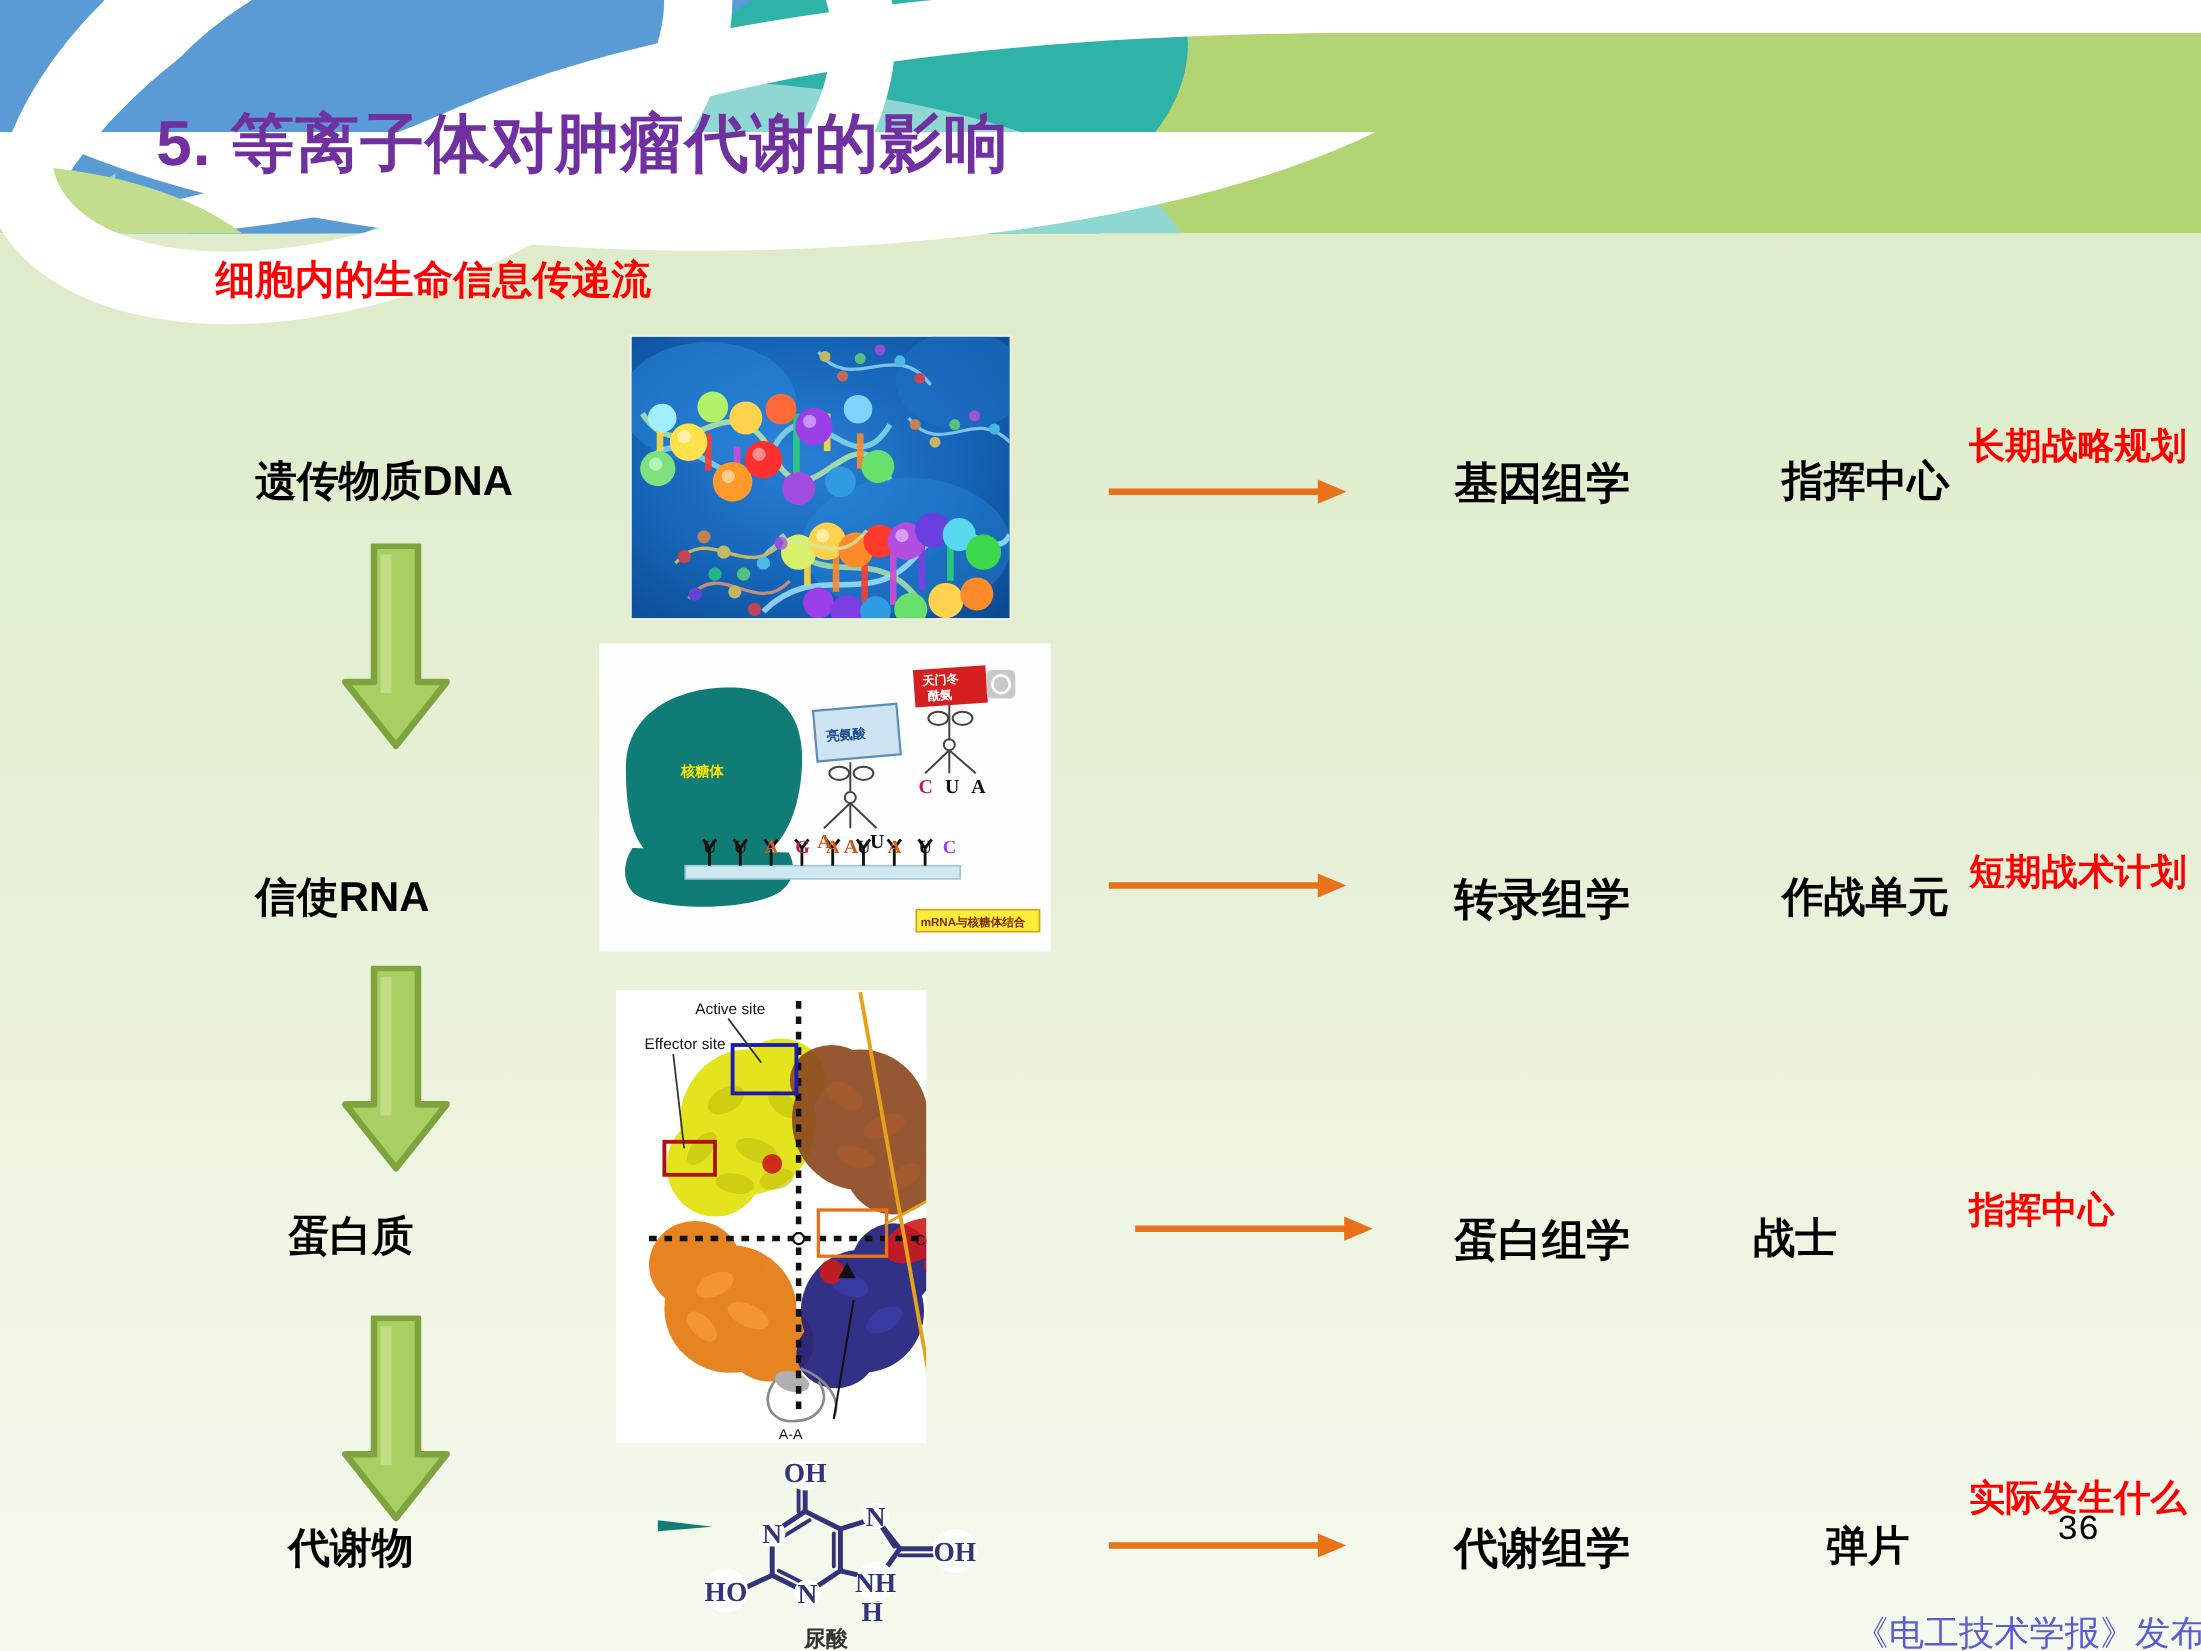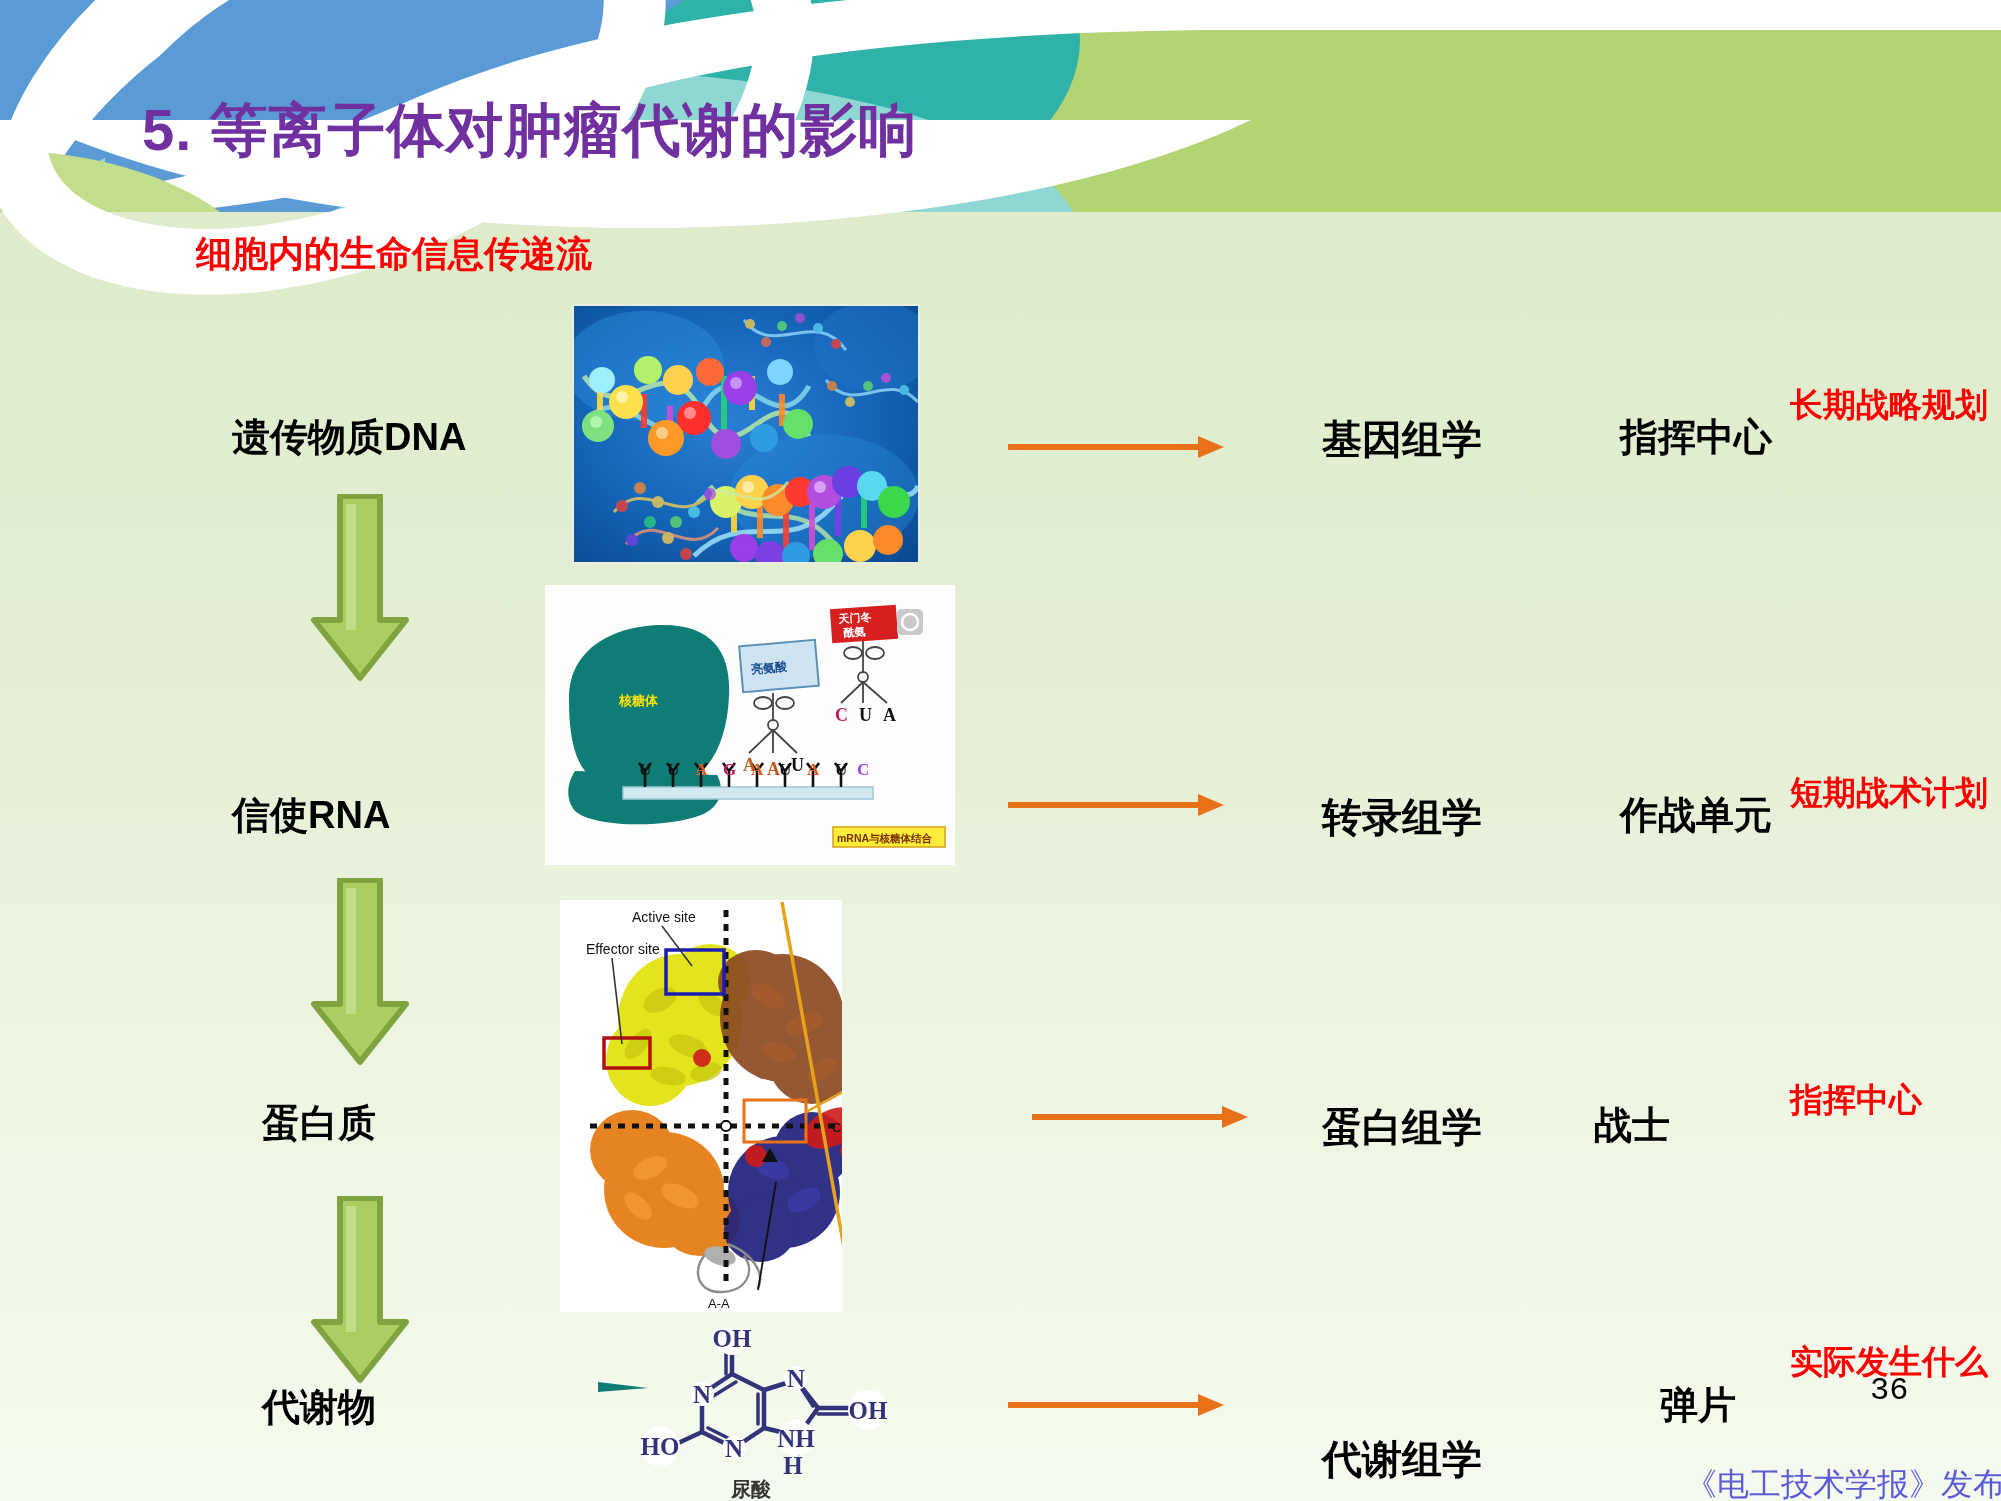--- a/index.html
+++ b/index.html
@@ -556,20 +556,20 @@
     </svg>
   </div>
 
   <div class="right-arrow" style="left:1006px; top:1390px;">
     <svg width="220" height="30" viewBox="0 0 220 30" xmlns="http://www.w3.org/2000/svg">
       <line x1="2" y1="15" x2="196" y2="15" stroke="#e8711a" stroke-width="6"></line>
       <polygon points="192,4 218,15 192,26" fill="#e8711a"></polygon>
     </svg>
   </div>
 
-  <div class="omics-label" style="left:1322px; top:1432px;">代谢组学</div>
+  <div class="omics-label" style="left:1322px; top:1380px;">代谢组学</div>
   <div class="role-label" style="left:1660px; top:1380px;">弹片</div>
   <div class="note-label" style="left:1790px; top:1340px;">实际发生什么</div>
 
   <div id="page-number">36</div>
   <div id="footer-note">《电工技术学报》发布</div>
 
 </div>
 
 </body></html>

